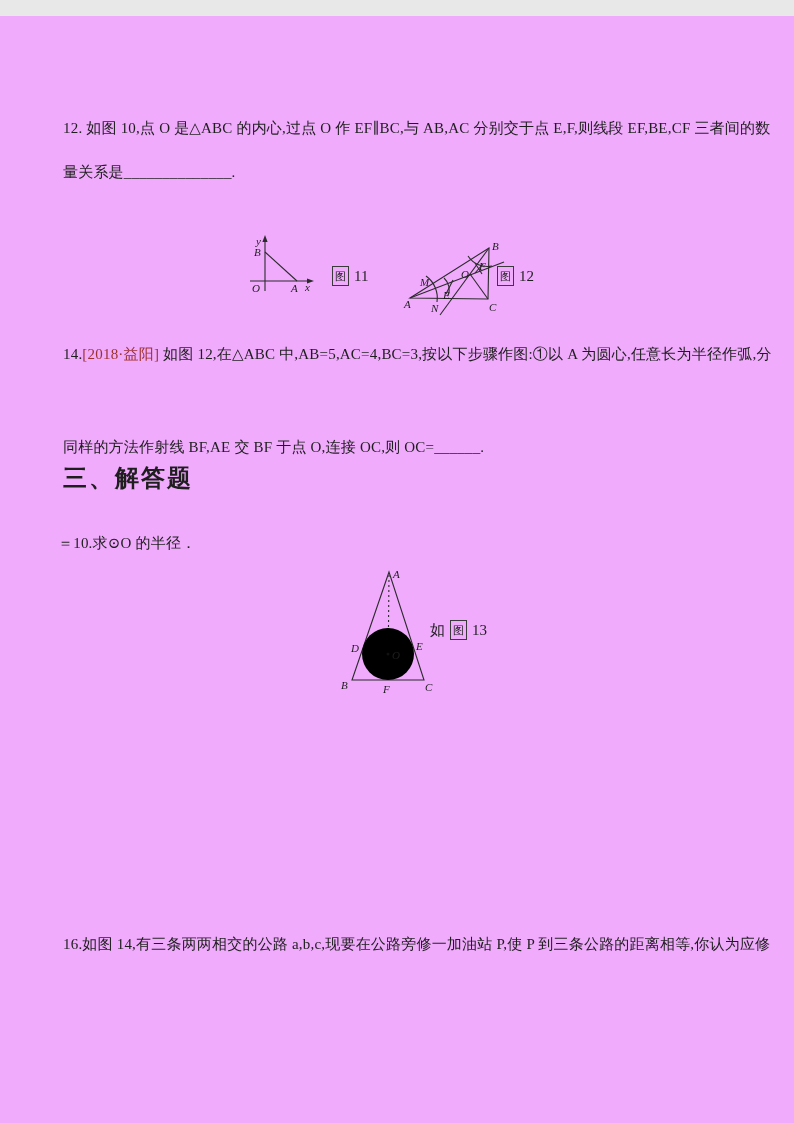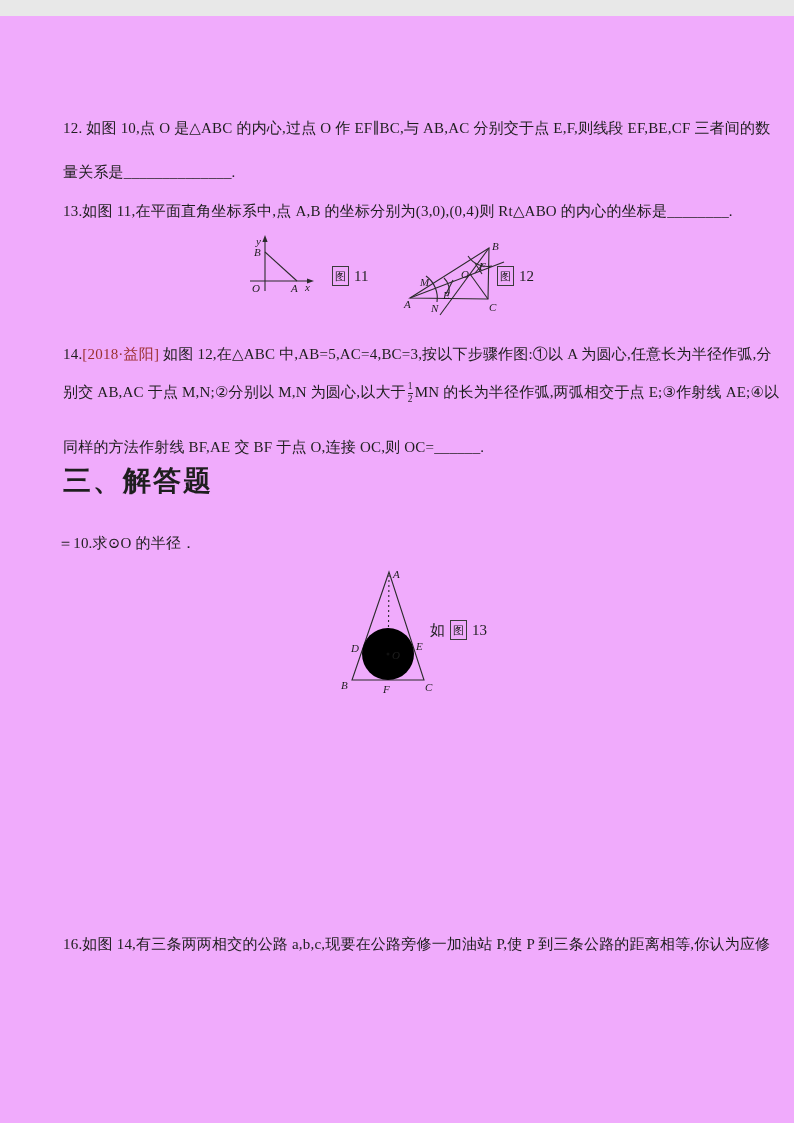--- a/index.html
+++ b/index.html
@@ -1,21 +1,21 @@
 <!DOCTYPE html>
 <html><head>
 <meta charset="utf-8">
 <style>
   html,body{margin:0;padding:0;background:#e8e8e8;}
   .page{position:relative;width:794px;height:1123px;background:#f0abfc;margin:16px auto;overflow:hidden;
         font-family:"Liberation Serif","DejaVu Serif",serif;color:#1e1e1e;}
   .t{position:absolute;font-size:15px;letter-spacing:0.2px;white-space:nowrap;
      font-family:"Liberation Serif","DejaVu Serif",serif;}
   .red{color:#9c3130;}
-  .header{font-size:28px;font-weight:bold;letter-spacing:2px;}
+  .header{font-size:24px;font-weight:bold;letter-spacing:2px;}
   .frac{display:inline-block;vertical-align:-5px;text-align:center;font-size:9.5px;line-height:1;margin:0 2px;}
   .frac .fnum{display:block;padding-bottom:1px;}
   .frac .fden{display:block;border-top:1px solid #222;padding-top:1px;}
   .cap{position:absolute;display:flex;align-items:center;gap:5px;font-size:15px;}
   .figbox{display:inline-block;width:15px;height:18px;border:1.6px solid #3a3a3a;
           font-size:11px;line-height:18px;text-align:center;overflow:hidden;}
   svg.fig{position:absolute;overflow:visible;}
   svg.fig line, svg.fig path, svg.fig polygon{stroke:#2b2b2b;fill:none;stroke-width:1.1;}
   svg.fig .arr{fill:#2b2b2b;stroke:none;}
   svg.fig text{font-family:"Liberation Serif","DejaVu Serif",serif;font-style:italic;
@@ -23,21 +23,20 @@
   .dot{fill:#111;stroke:none;}
 </style>
 </head>
 <body>
 
 <div class="page">
 
   <div class="t" style="left:63px;top:103px">12. 如图 10,点 O 是△ABC 的内心,过点 O 作 EF∥BC,与 AB,AC 分别交于点 E,F,则线段 EF,BE,CF 三者间的数</div>
   <div class="t" style="left:63px;top:147px">量关系是______________.</div>
 
-  <div class="t" style="left:63px;top:186px">13.如图 11,在平面直角坐标系中,点 A,B 的坐标分别为(3,0),(0,4)则 Rt△ABO 的内心的坐标是________.</div>
 
   <svg class="fig" style="left:248px;top:218px" width="90" height="62" viewBox="0 0 90 62">
     <line x1="17" y1="5" x2="17" y2="57"></line>
     <polygon class="arr" points="17,1 14.4,8 19.6,8"></polygon>
     <line x1="2" y1="47" x2="62" y2="47"></line>
     <polygon class="arr" points="66,47 59,44.4 59,49.6"></polygon>
     <line x1="17" y1="18" x2="49" y2="47"></line>
     <text x="8" y="11">y</text>
     <text x="6" y="22">B</text>
     <text x="4" y="58">O</text>
@@ -68,21 +67,20 @@
     <text x="40" y="61">E</text>
     <text x="58" y="40">O</text>
     <text x="76" y="32">F</text>
   </svg>
   <div class="cap" style="left:497px;top:250px">
     <span class="figbox">图</span>
     <span>12</span>
   </div>
 
   <div class="t" style="left:63px;top:329px"><span>14.</span><span class="red">[2018·益阳]</span><span> 如图 12,在△ABC 中,AB=5,AC=4,BC=3,按以下步骤作图:①以 A 为圆心,任意长为半径作弧,分</span></div>
-  <div class="t" style="left:63px;top:366px"><span>别交 AB,AC 于点 M,N;②分别以 M,N 为圆心,以大于</span><span class="frac"><span class="fnum">1</span><span class="fden">2</span></span><span>MN 的长为半径作弧,两弧相交于点 E;③作射线 AE;④以</span></div>
   <div class="t" style="left:63px;top:422px">同样的方法作射线 BF,AE 交 BF 于点 O,连接 OC,则 OC=______.</div>
 
   <div class="t header" style="left:63px;top:446px">三、解答题</div>
 
   <div class="t" style="left:58px;top:518px">＝10.求⊙O 的半径．</div>
 
   <svg class="fig" style="left:328px;top:549px" width="110" height="130" viewBox="0 0 110 130">
     <line x1="61" y1="10" x2="60" y2="113" stroke="#c98ab0" stroke-width="1.4" stroke-dasharray="2 3"></line>
     <polygon points="61,7 24,115 96,115"></polygon>
     <circle cx="60" cy="89" r="26"></circle>

